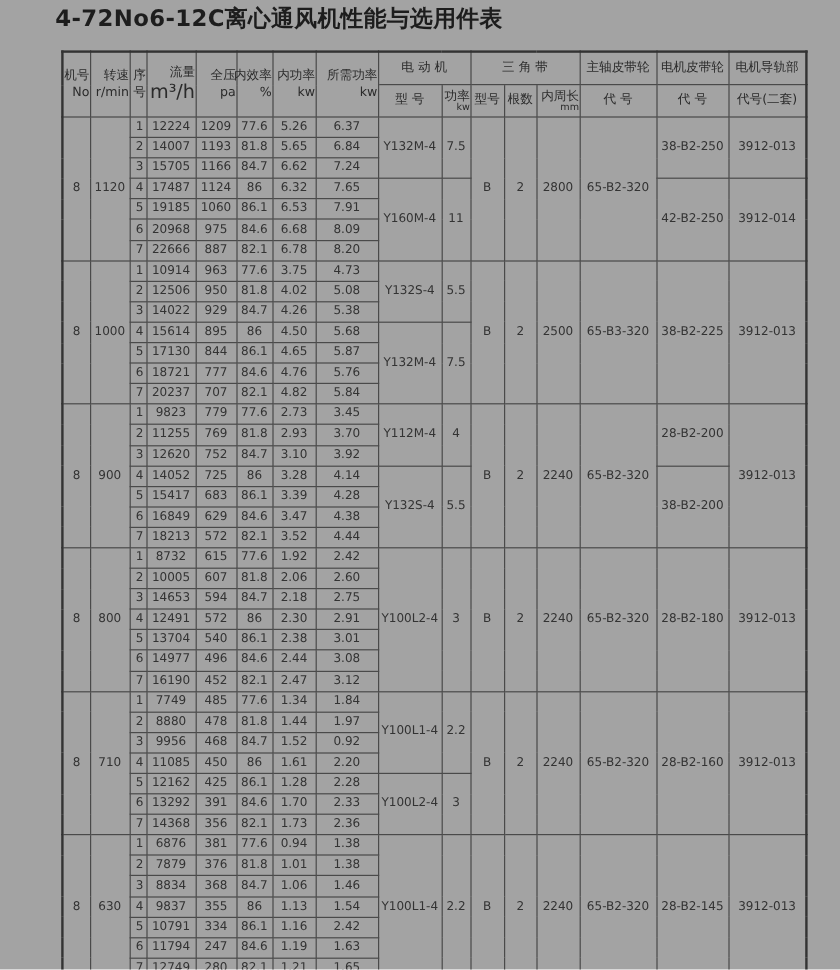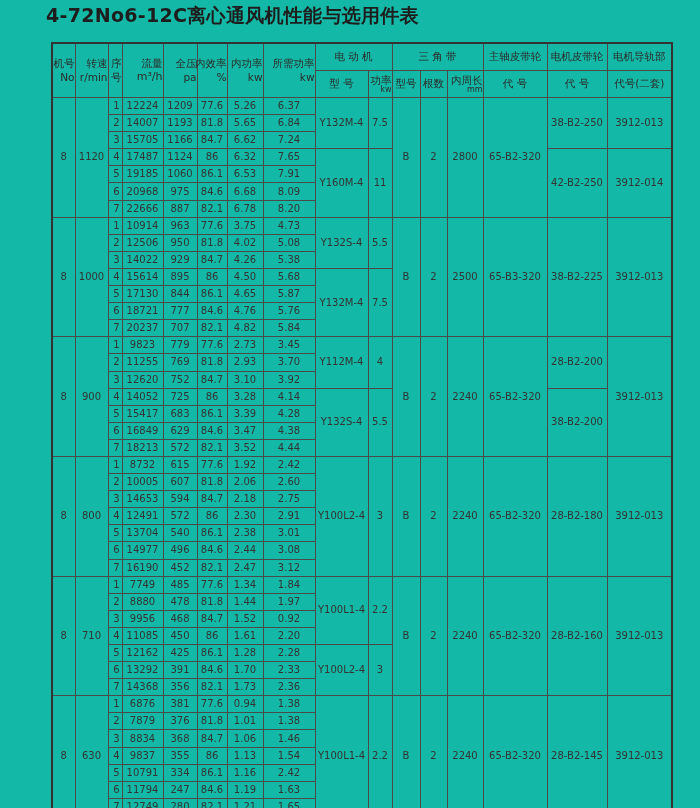--- a/index.html
+++ b/index.html
@@ -1,31 +1,31 @@
 <!DOCTYPE html>
 <html><head>
 <meta charset="utf-8">
 <style>
   html,body{margin:0;padding:0;background:#ffffff;}
   body{width:700px;height:808px;position:relative;overflow:hidden;
        font-family:"DejaVu Sans","Liberation Sans",sans-serif;color:#2b2b2b;}
-  .page{position:absolute;left:0;top:0;width:700px;height:808px;background:#14b8a6;}
+  .page{position:absolute;left:0;top:0;width:700px;height:808px;background:#a3a3a3;}
   .title{position:absolute;left:46px;top:3px;margin:0;font-size:19px;font-weight:bold;
          color:#1d1d1d;letter-spacing:0.3px;white-space:nowrap;}
   table.spec{position:absolute;left:51px;top:42px;width:620px;height:762px;
              border-collapse:collapse;table-layout:fixed;
              border:2px solid #333;}
   th,td{border:1px solid #4a4a4a;padding:0;text-align:center;vertical-align:middle;
         font-weight:normal;white-space:nowrap;}
   th{font-size:10.5px;line-height:1.25;height:26px;color:#2b2b2b;}
   td{font-size:10px;height:16.1px;line-height:1;color:#333;}
   td.seq{text-align:right;padding-right:2px;}
   .two{display:flex;flex-direction:column;align-items:flex-end;justify-content:center;line-height:1.25;}
   .two .unit{font-size:8px;line-height:0.9;margin-top:-1px;}
-  .sup{font-size:11px;}
+  .sup{font-size:16px;}
 </style>
 </head>
 <body>
 
 <div class="page">
   <h1 class="title">4-72No6-12C离心通风机性能与选用件表</h1>
 
   <table class="spec">
     <colgroup id="cols">
         <col style="width: 23px;">

